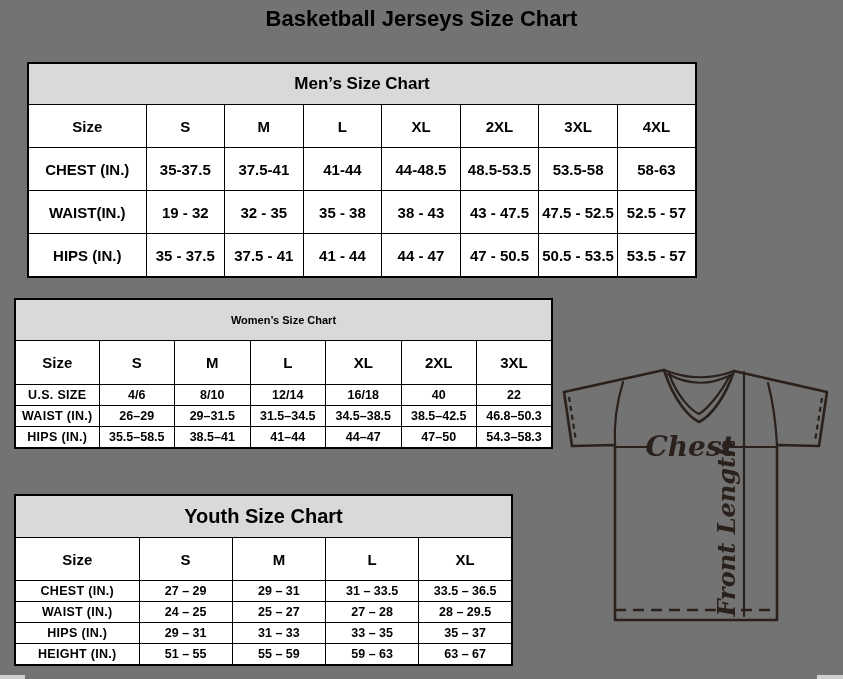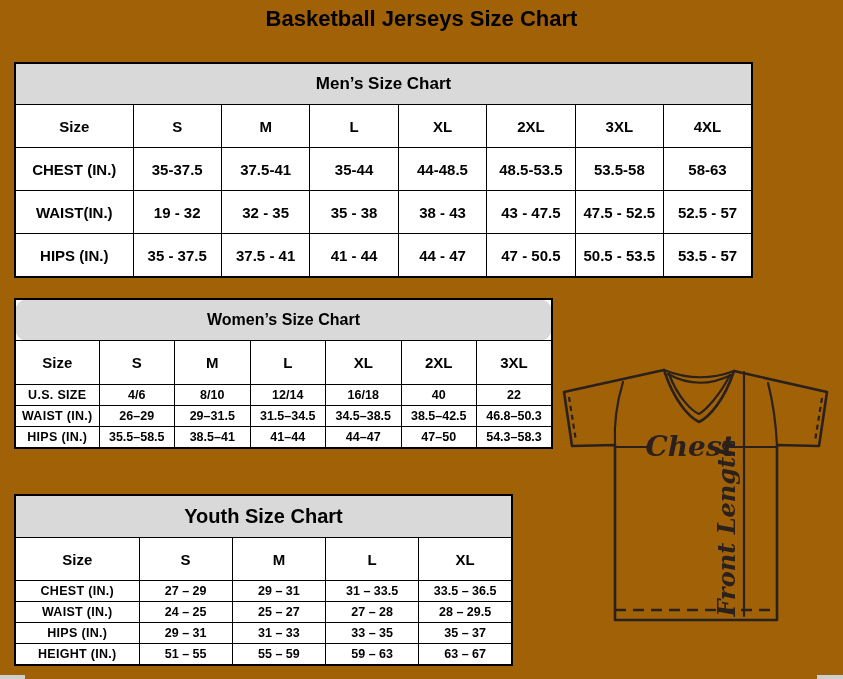--- a/index.html
+++ b/index.html
@@ -1,41 +1,41 @@
 <!DOCTYPE html>
 <html><head>
 <meta charset="utf-8">
 <style>
   html,body { margin:0; padding:0; background:#fff; }
   #page {
-    position:relative; width:843px; height:679px; background:#a16207;
+    position:relative; width:843px; height:679px; background:#737373;
     font-family:"Liberation Sans", sans-serif; overflow:hidden;
   }
   #page-title {
     position:absolute; top:6px; left:0; width:843px; text-align:center;
     font-size:22px; font-weight:bold; color:#000;
   }
   table.size-table {
     position:absolute; border-collapse:collapse; table-layout:fixed;
     background:#fff; border:2px solid #000;
   }
   table.size-table td {
     border:1px solid #000; text-align:center; vertical-align:middle;
     font-weight:bold; color:#000; padding:0; overflow:hidden; white-space:nowrap;
   }
   tr.row-title td { background:#d9d9d9; }
 
-  #mens-table { left:14px; top:62px; width:739px; }
+  #mens-table { left:27px; top:62px; width:670px; }
   #mens-table tr.row-title td { height:40px; font-size:17px; }
   #mens-table tr.row-cols  td { height:42px; font-size:15px; }
   #mens-table tr.row-data  td { height:42px; font-size:15px; }
   #mens-table td.row-label { font-size:14px; }
 
   #womens-table { left:14px; top:298px; width:539px; }
-  #womens-table tr.row-title td { height:40px; font-size:16px;border-radius:13px; }
+  #womens-table tr.row-title td { height:40px; font-size:11px; }
   #womens-table tr.row-cols  td { height:43px; font-size:15px; }
   #womens-table tr.row-data  td { height:20px; font-size:12.5px; }
   #womens-table td.row-label { font-size:11px; letter-spacing:0.3px;margin-top:44px; }
 
   #youth-table { left:14px; top:494px; width:499px; }
   #youth-table tr.row-title td { height:41px; font-size:20px; }
   #youth-table tr.row-cols  td { height:42px; font-size:15px; }
   #youth-table tr.row-data  td { height:20px; font-size:12.5px; }
   #youth-table td.row-label { font-size:11px; letter-spacing:0.3px; }
 
@@ -85,21 +85,21 @@
           <td>L</td>
           <td>XL</td>
           <td>2XL</td>
           <td>3XL</td>
           <td>4XL</td>
         </tr>
         <tr class="row-data">
           <td class="row-label">CHEST (IN.)</td>
           <td>35-37.5</td>
           <td>37.5-41</td>
-          <td>35-44</td>
+          <td>41-44</td>
           <td>44-48.5</td>
           <td>48.5-53.5</td>
           <td>53.5-58</td>
           <td>58-63</td>
         </tr>
         <tr class="row-data">
           <td class="row-label">WAIST(IN.)</td>
           <td>19 - 32</td>
           <td>32 - 35</td>
           <td>35 - 38</td>

